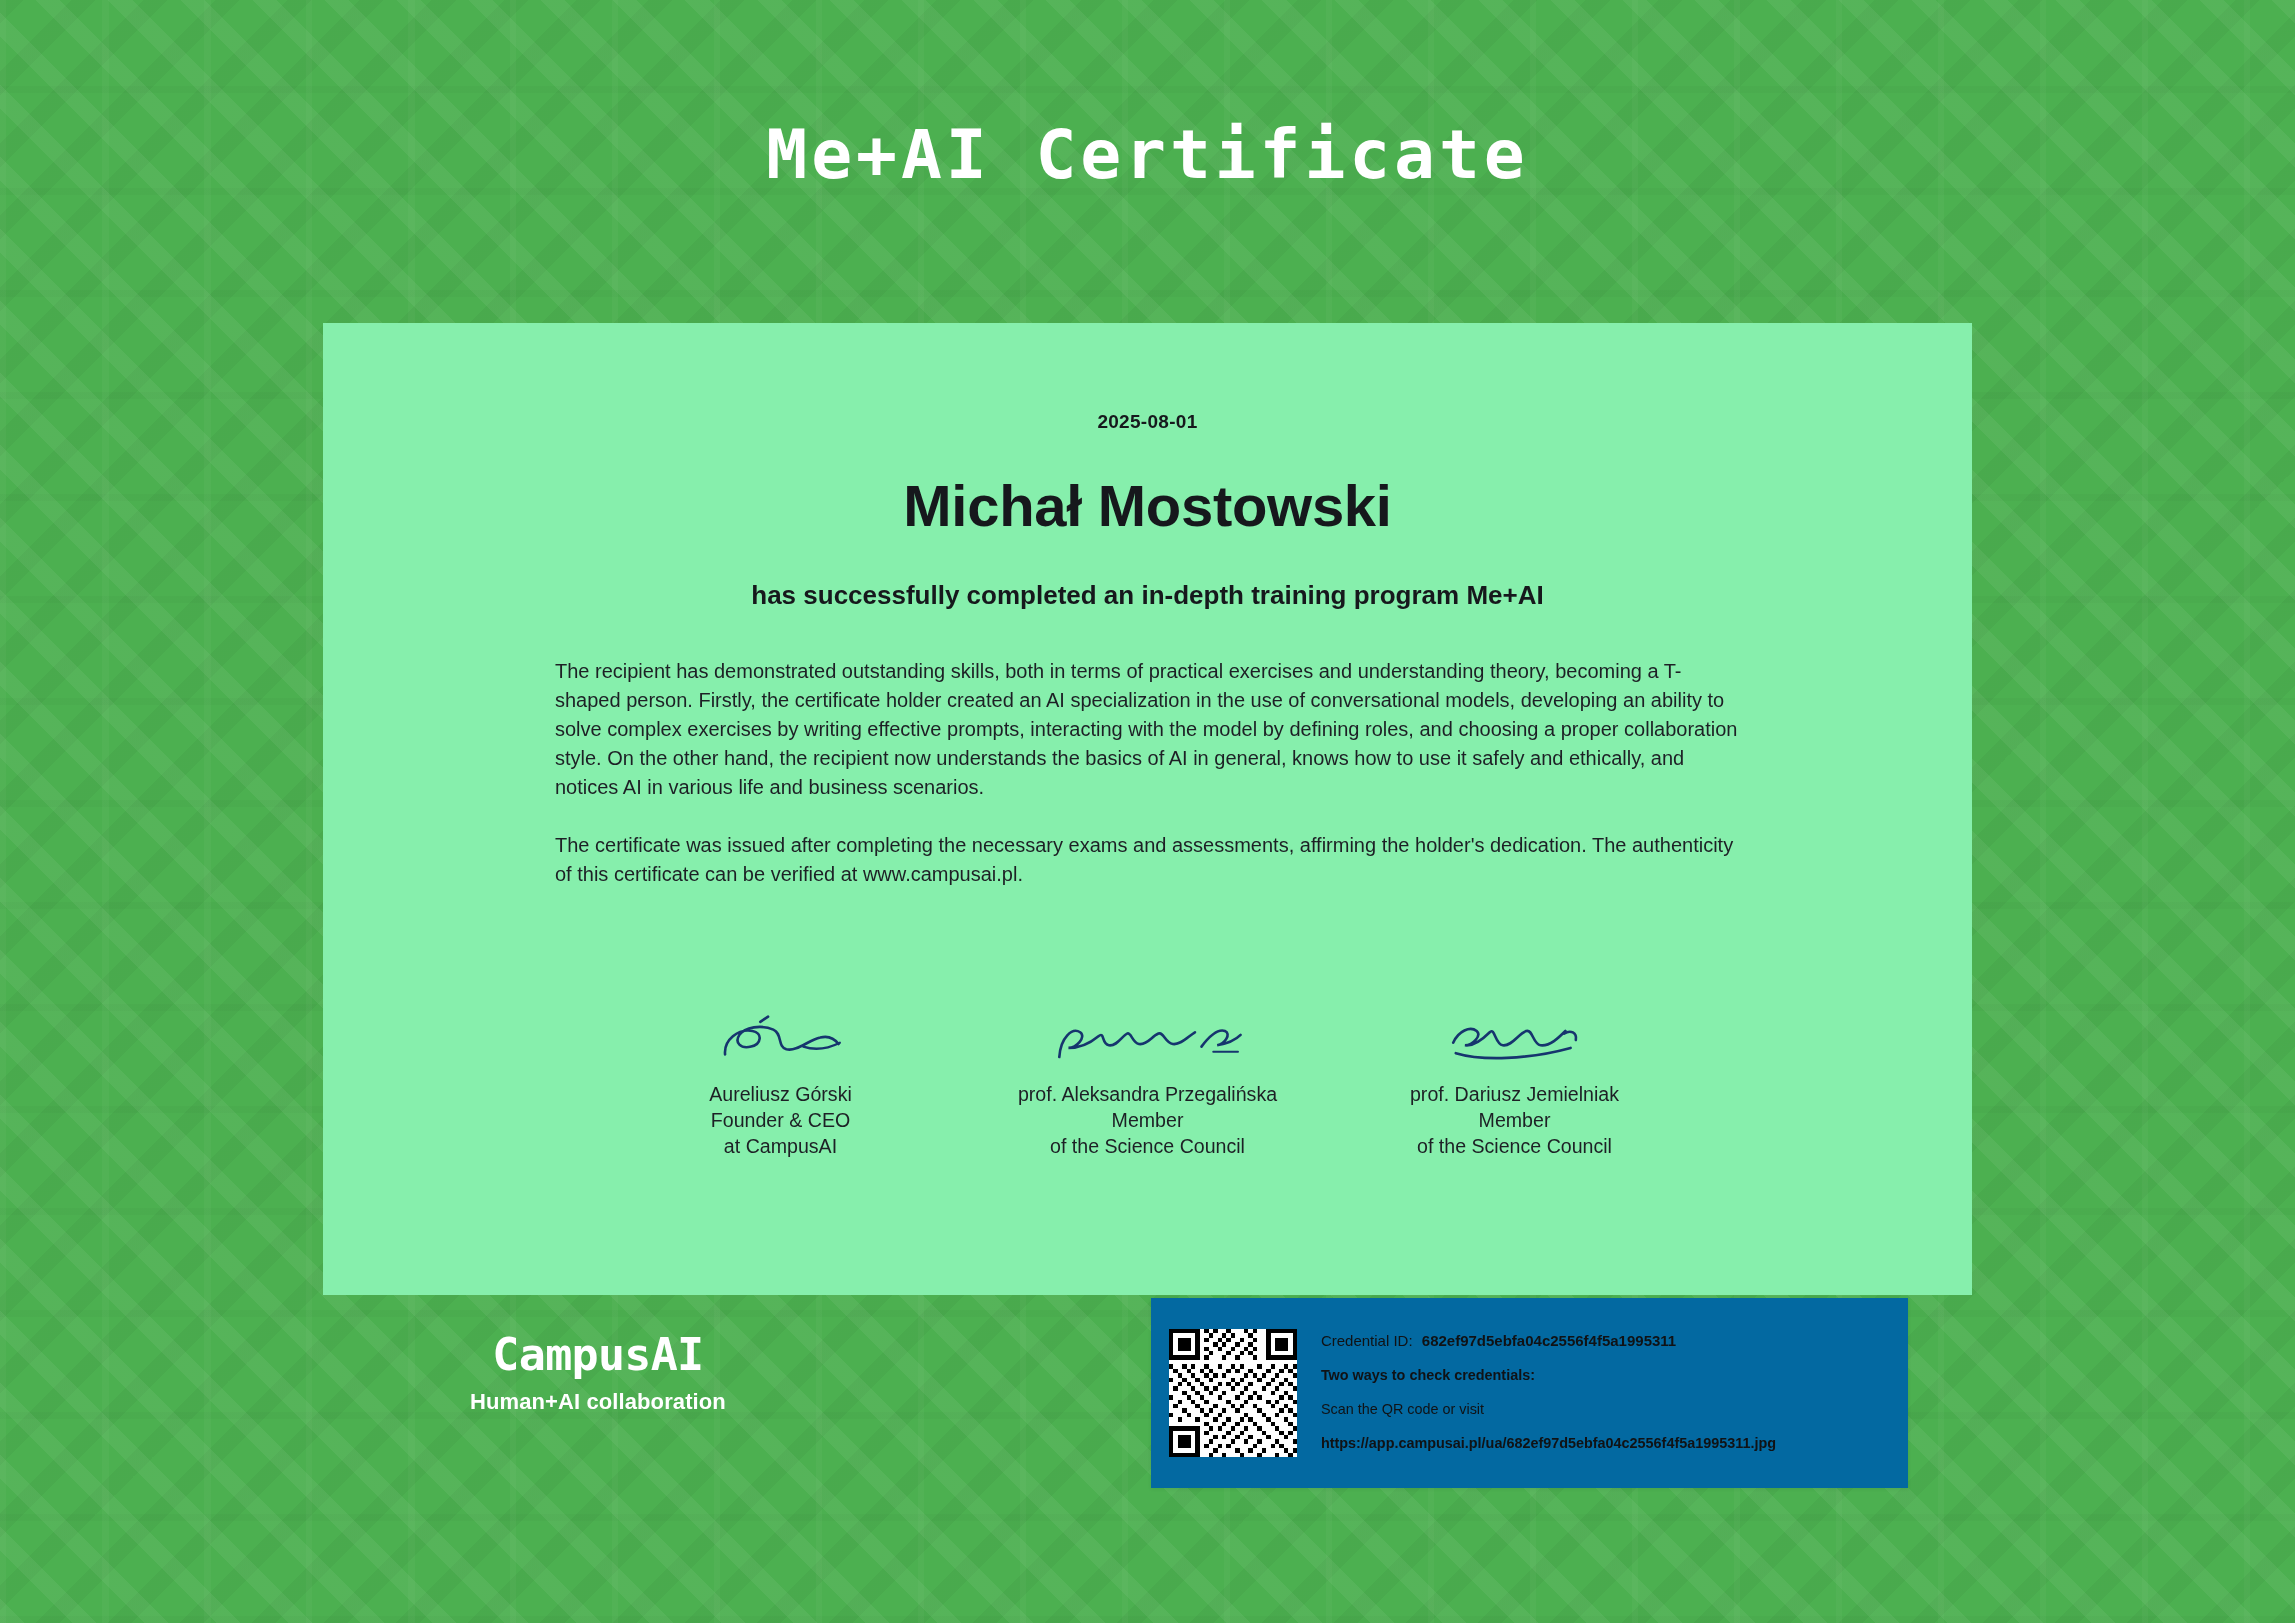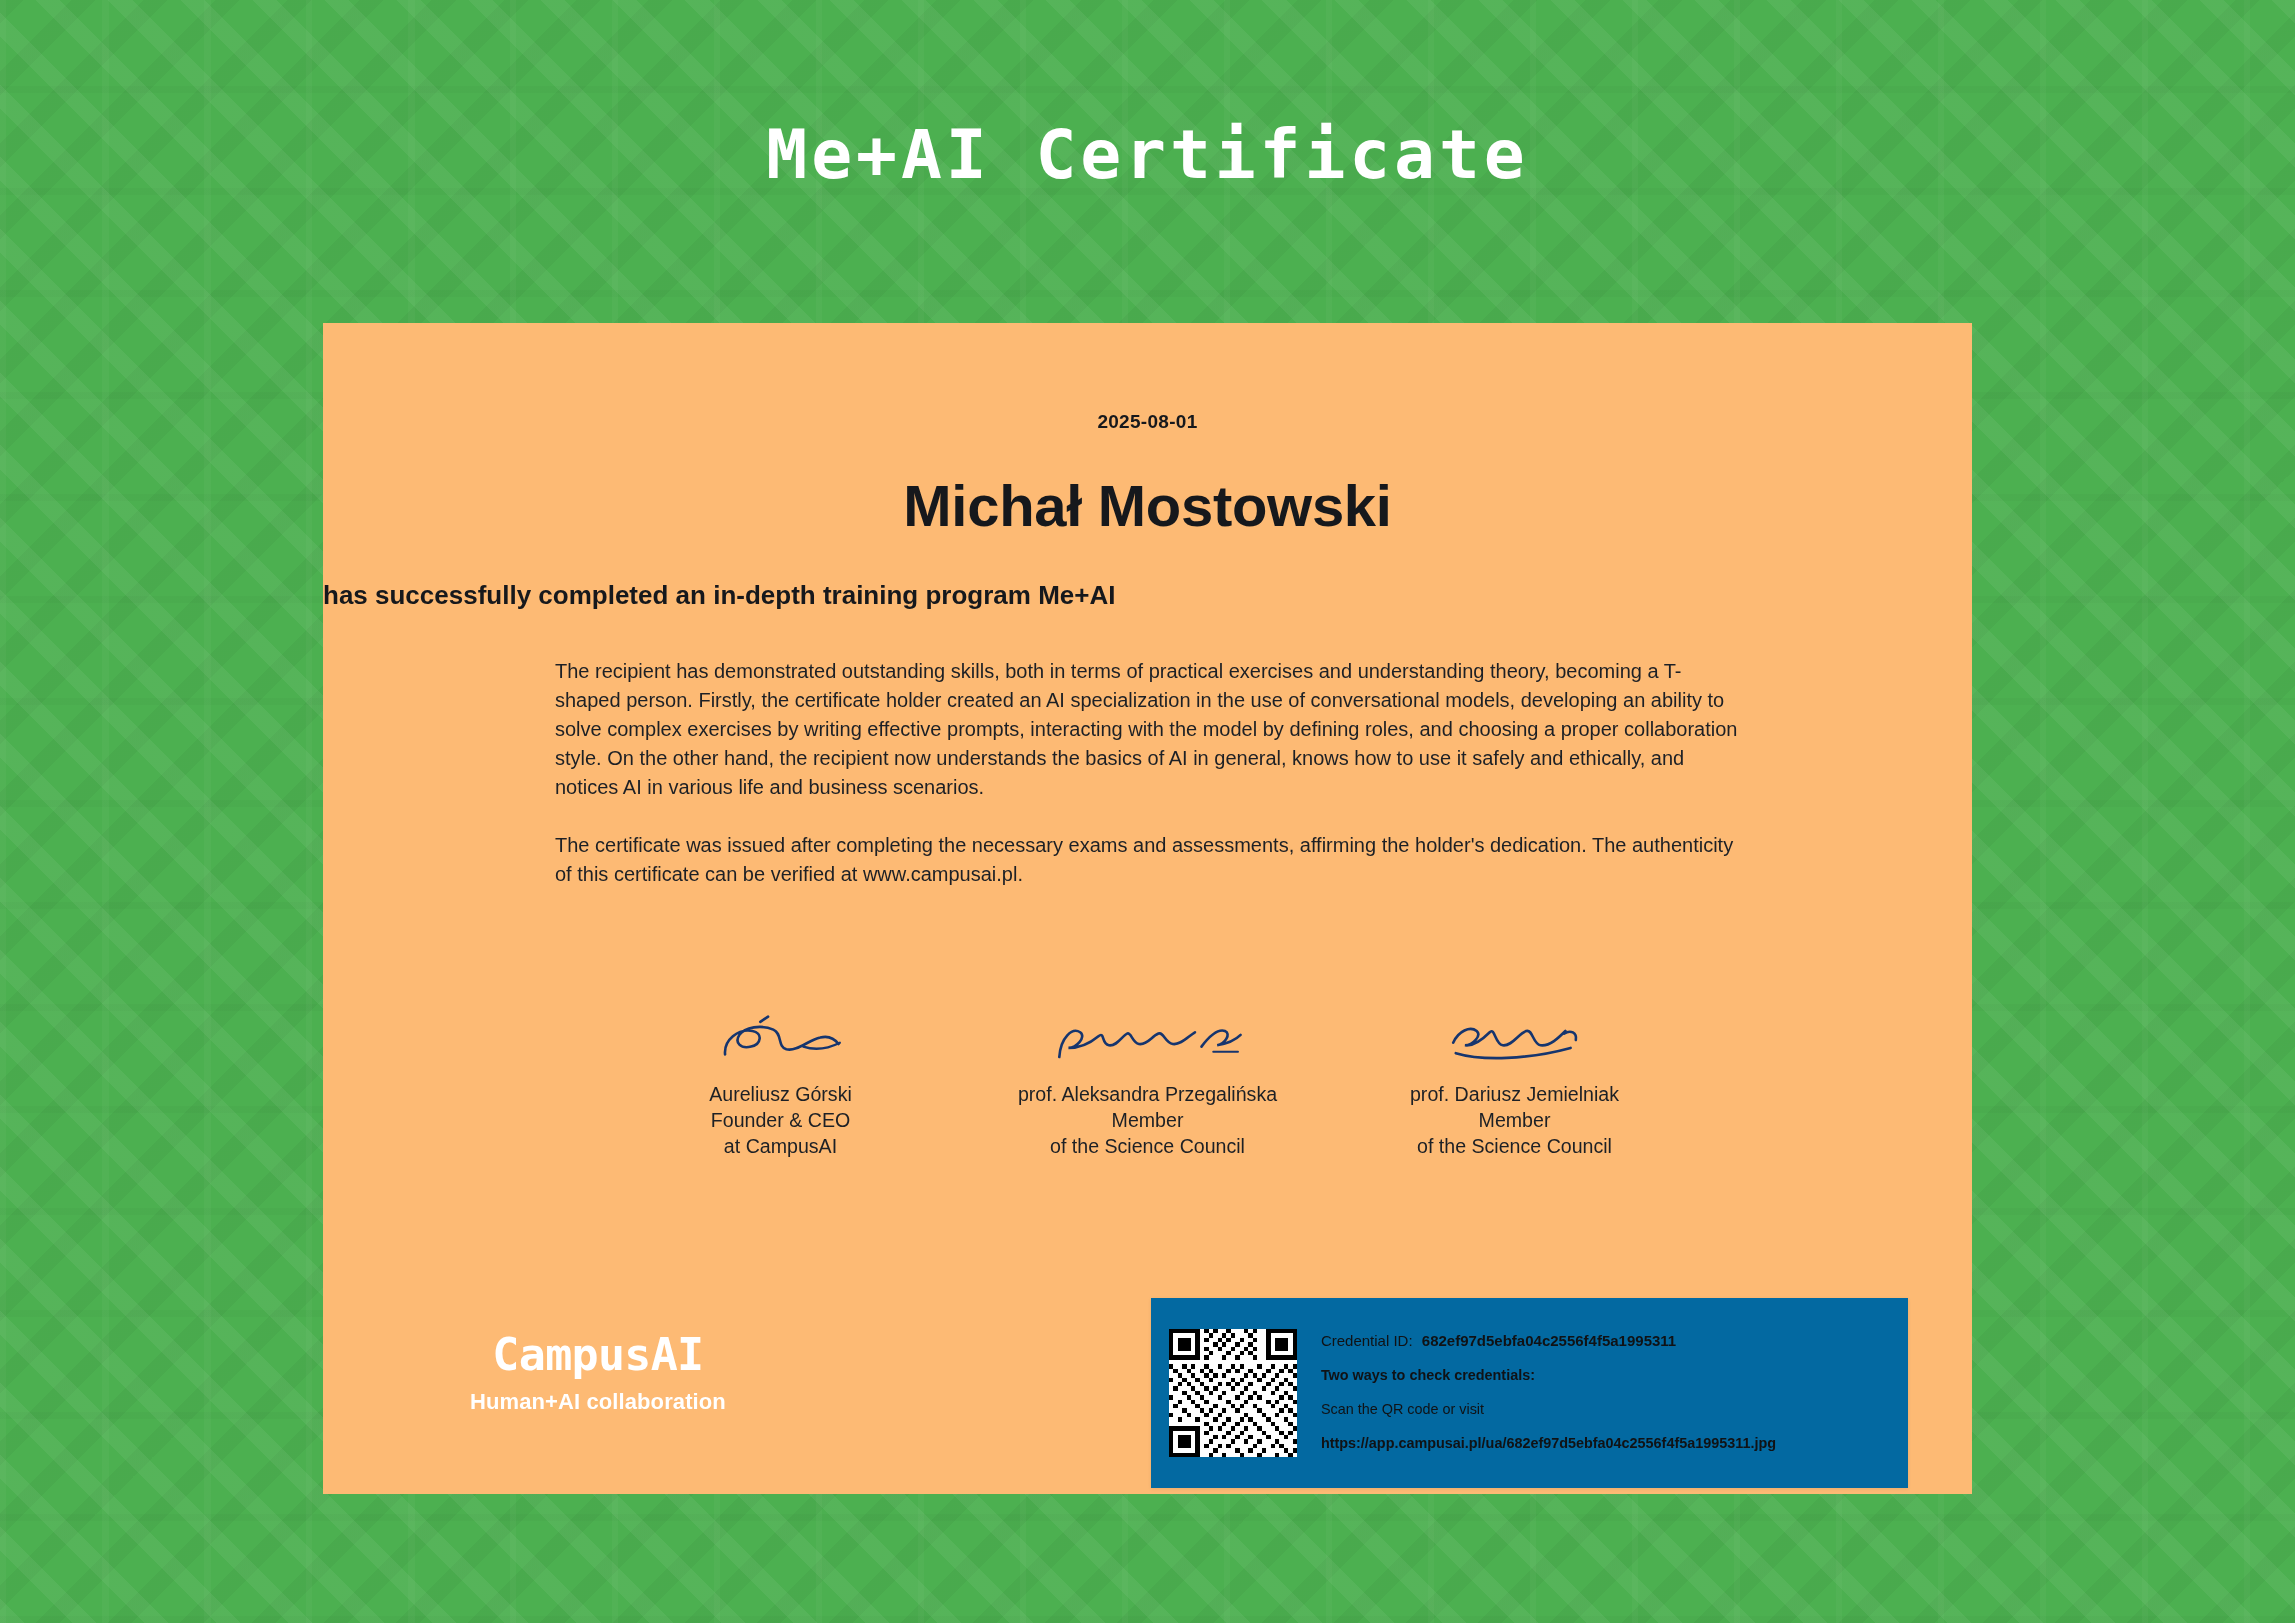--- a/index.html
+++ b/index.html
@@ -58,22 +58,22 @@
     letter-spacing: 3.9px;
     z-index: 3;
   }
 
   
   #certificate-card {
     position: absolute;
     left: 323px;
     top: 323px;
     width: 1649px;
-    height: 1171px;
-    background: #fdba74;
+    height: 972px;
+    background: #86efac;
     z-index: 2;
   }
 
   #issue-date {
     margin-top: 88px;
     text-align: center;
     font-size: 19px;
     font-weight: bold;
     color: #16181c;
     letter-spacing: 0.3px;
@@ -83,20 +83,21 @@
     margin-top: 39px;
     text-align: center;
     font-size: 58px;
     font-weight: bold;
     color: #16181c;
     letter-spacing: -0.3px;
   }
 
   #completion-line {
     margin-top: 41px;
+    text-align: center;
     font-size: 26px;
     font-weight: bold;
     color: #16181c;
   }
 
   .body-paragraph {
     margin: 0 auto;
     width: 1185px;
     text-align: left;
     font-size: 20px;

